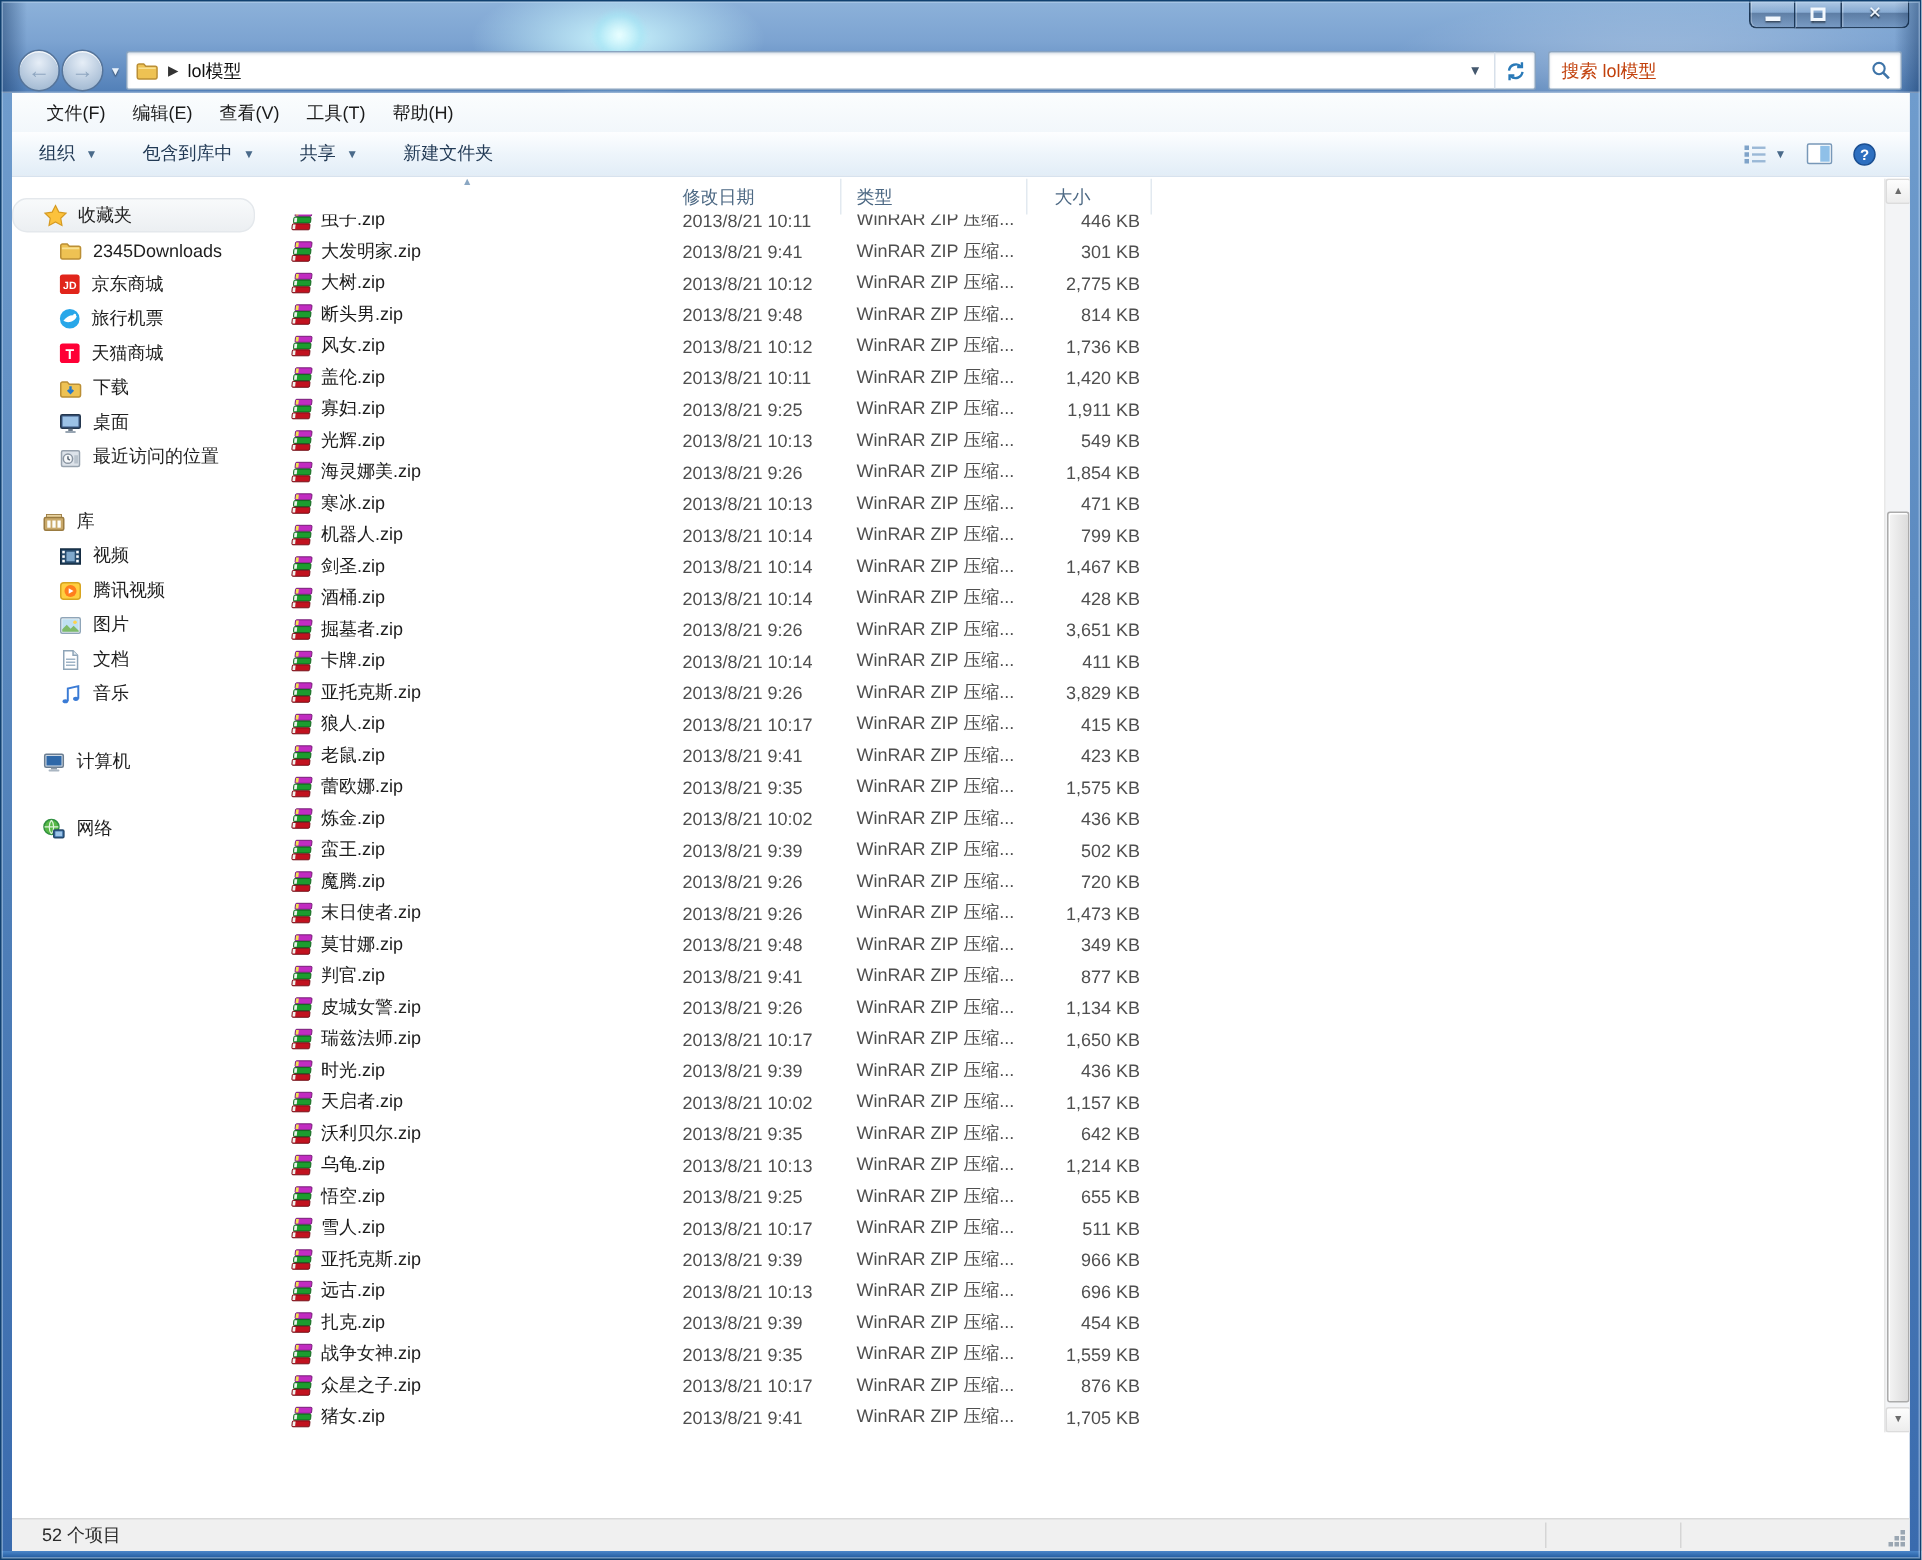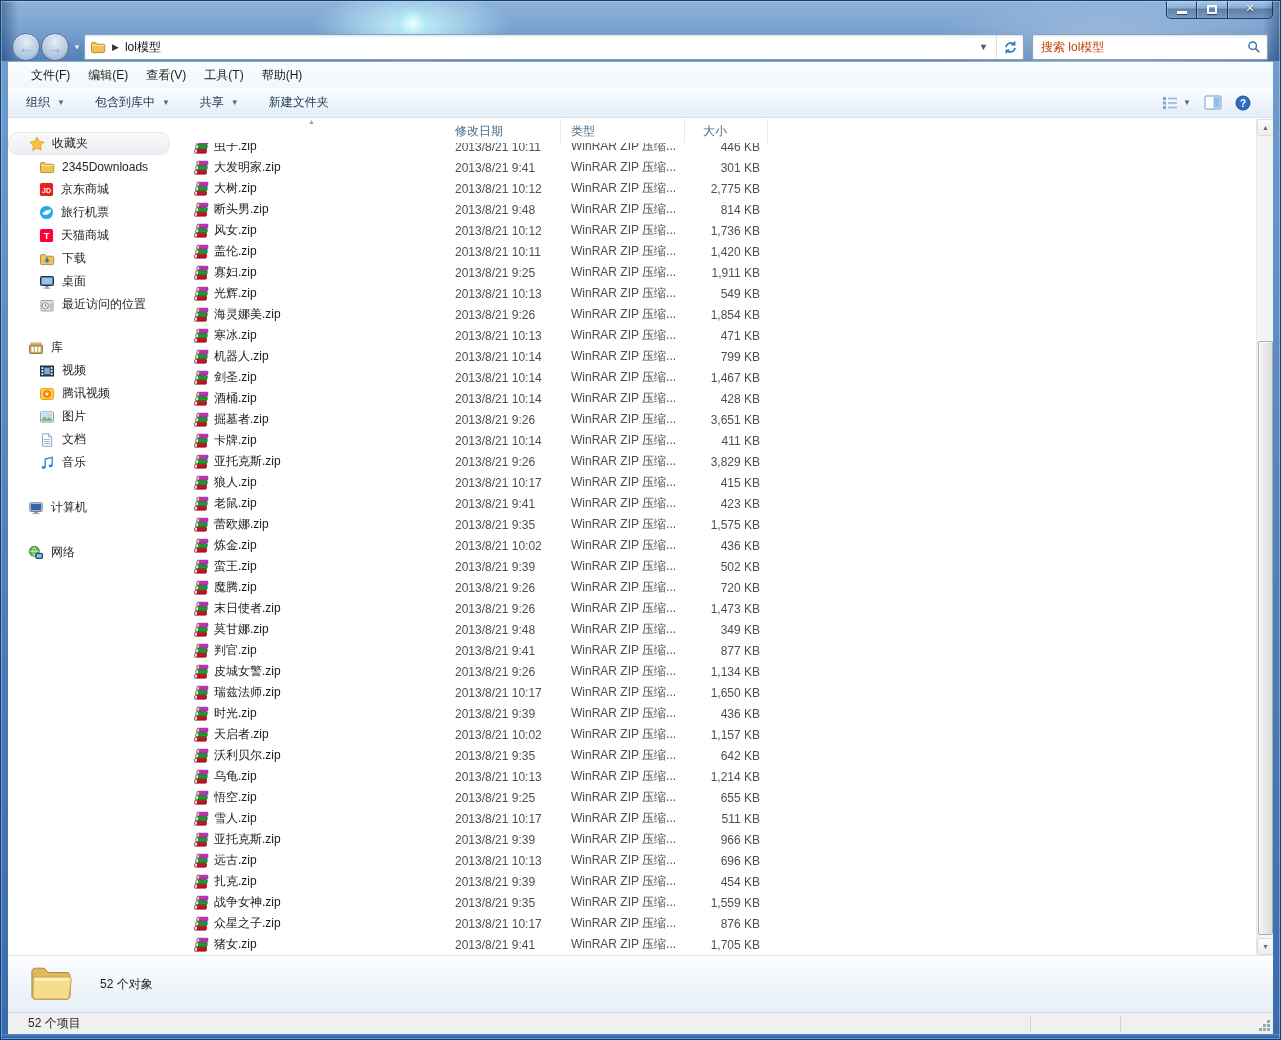--- a/index.html
+++ b/index.html
@@ -1219,30 +1219,20 @@
           </div>
       </div>
 
       <div class="vscroll">
         <div class="sb-btn sb-up">▲</div>
         <div class="sb-thumb"></div>
         <div class="sb-btn sb-down">▼</div>
       </div>
     </div>
 
-    <div class="details">
-      <span class="bigicon icon">
-        <svg width="46" height="42" viewBox="0 0 48 44">
-            <path d="M4 10c0-2 1.5-3.5 3.5-3.5h9.5l4 4.5h19.5c2 0 3.5 1.5 3.5 3.5v21c0 2-1.5 3.5-3.5 3.5h-33C5.5 39 4 37.5 4 35.5z" fill="#dfb85e" stroke="#a8853a"></path>
-            <path d="M5.5 15.5h37.5c1.5 0 2.5 1.2 2.3 2.7l-2.2 18c-.2 1.5-1.3 2.6-2.8 2.6H8c-1.5 0-2.6-1.1-2.8-2.6z" fill="#f4dd8e" stroke="#c8a250"></path>
-            <path d="M6 17h36.5l-.4 3H6.4z" fill="#fbeeb8"></path>
-          </svg>
-      </span>
-      <span class="summary">52 个对象</span>
-    </div>
 
     <div class="statusbar">
       <span class="stext">52 个项目</span>
       <span class="sdiv sdiv1"></span>
       <span class="sdiv sdiv2"></span>
       <span class="grip"></span>
     </div>
   </div>
 
   <div class="frame-outline"></div>

